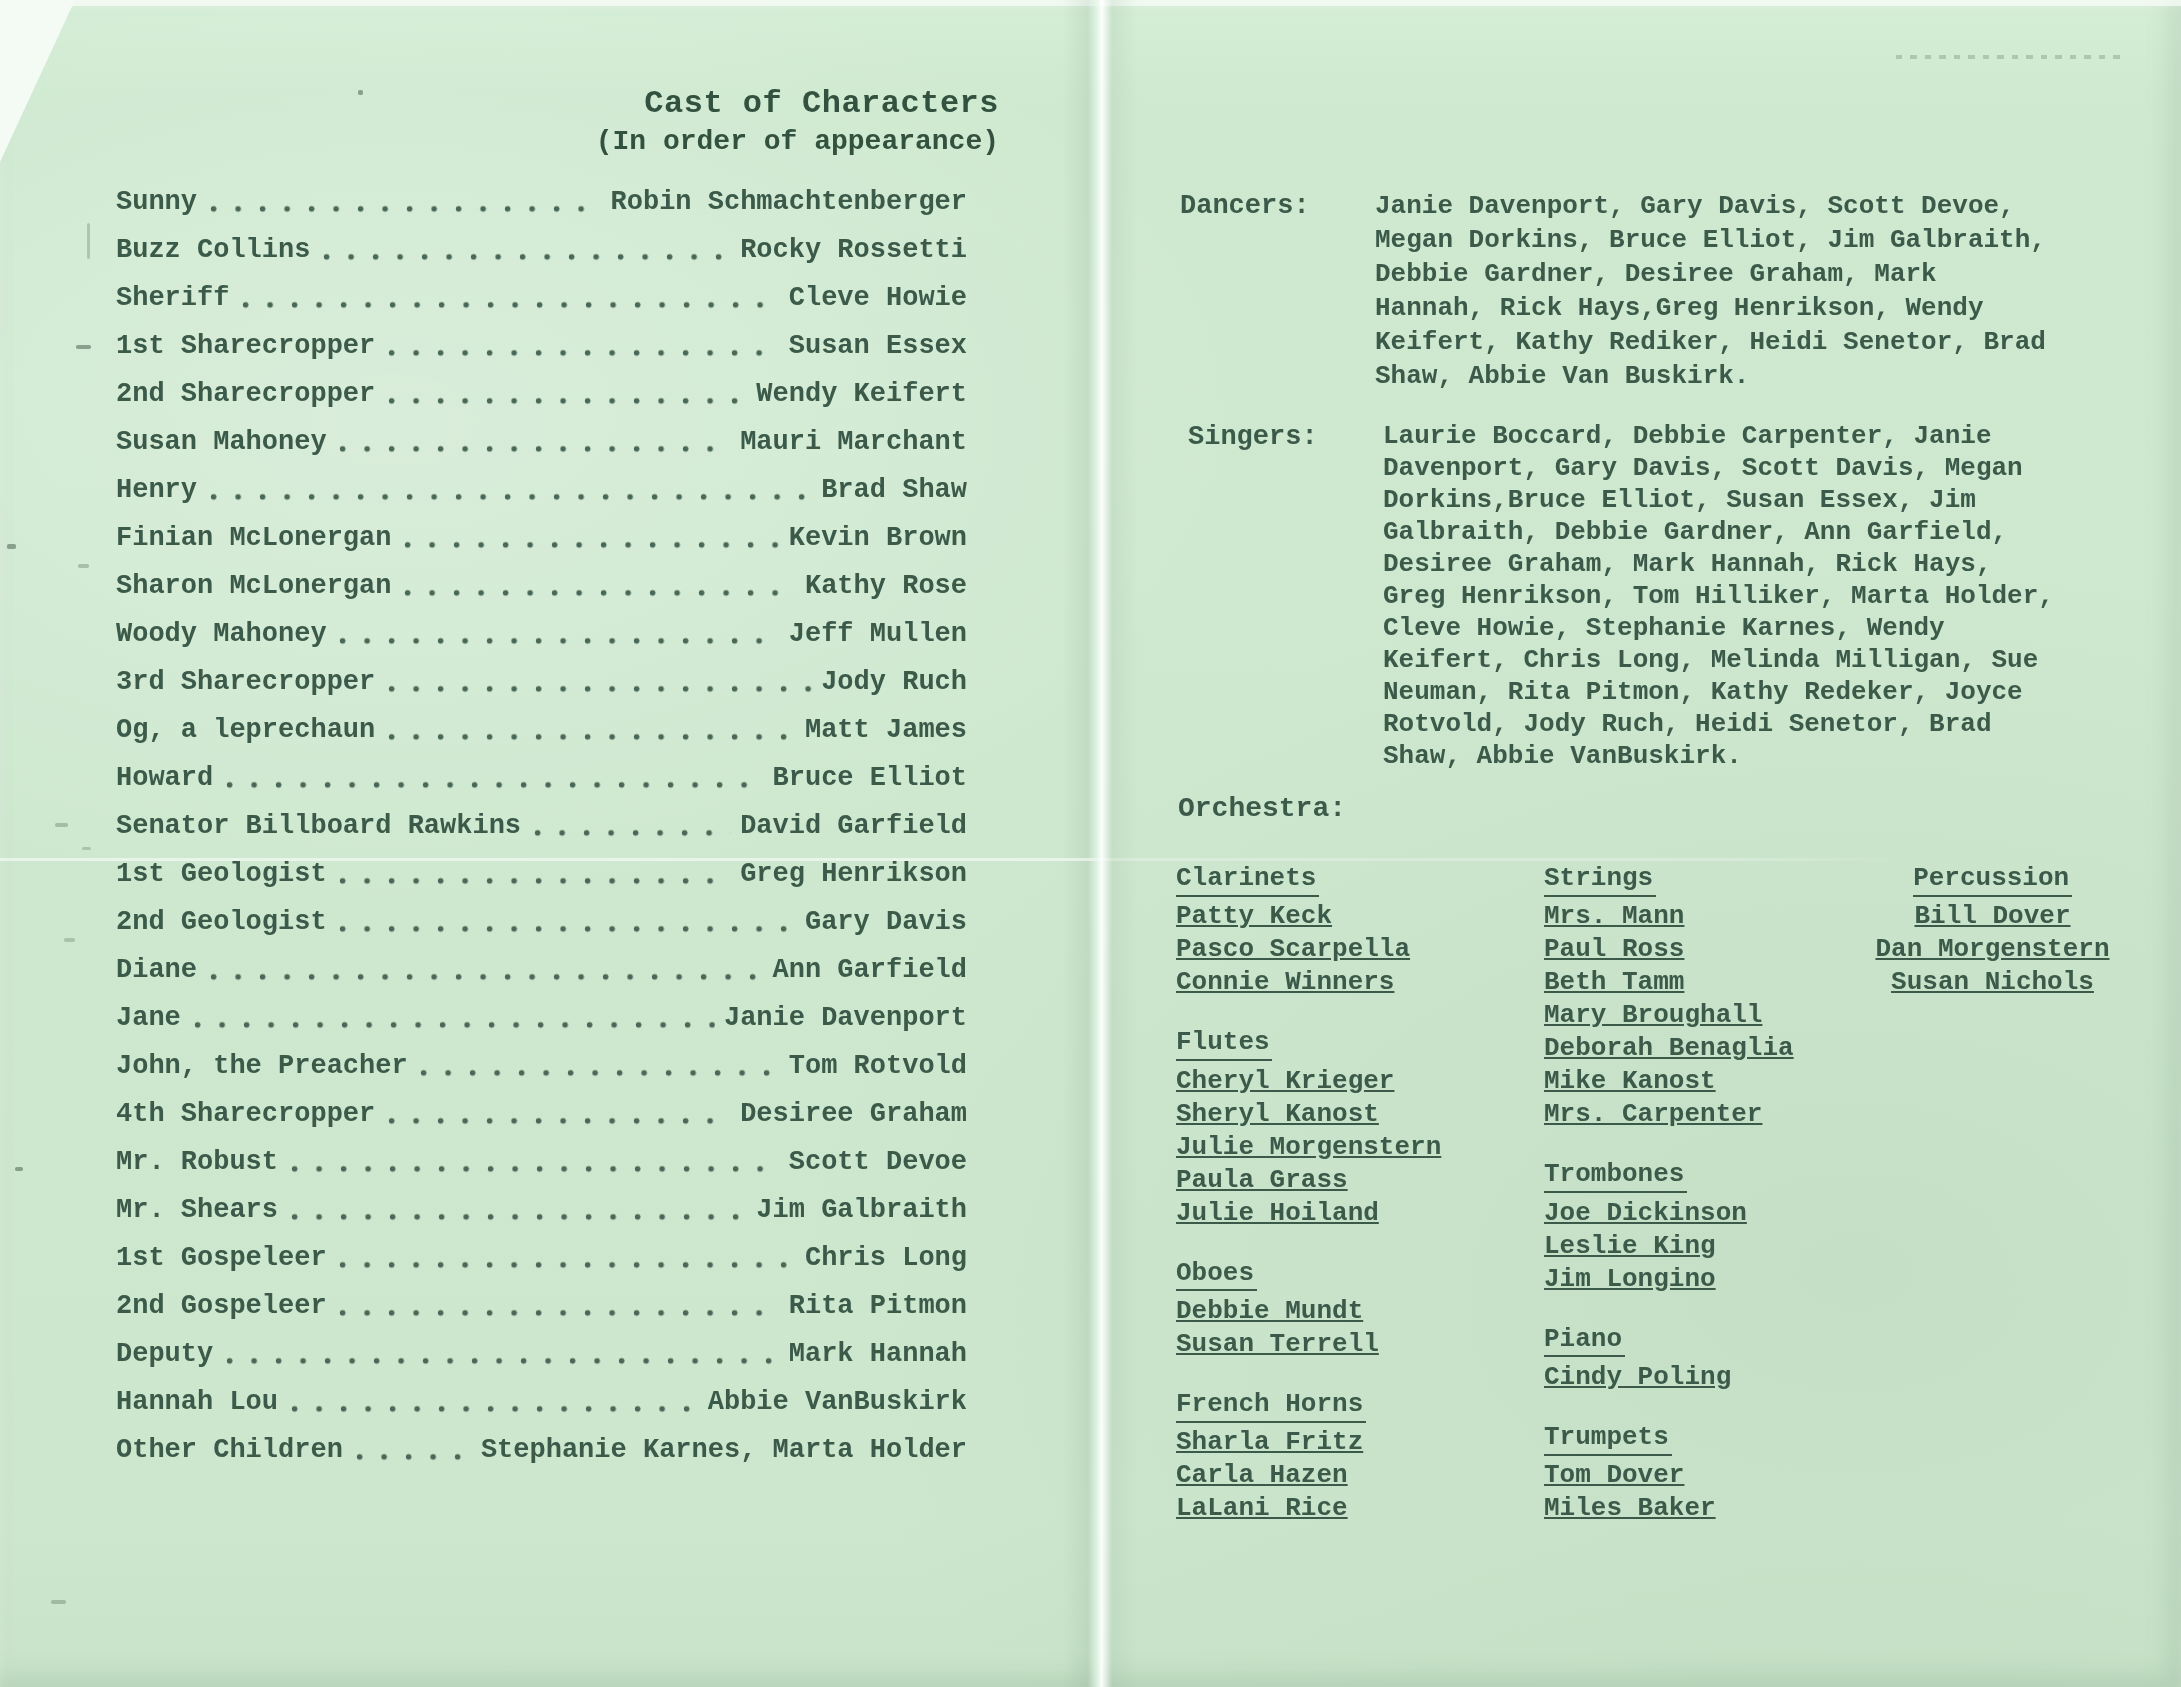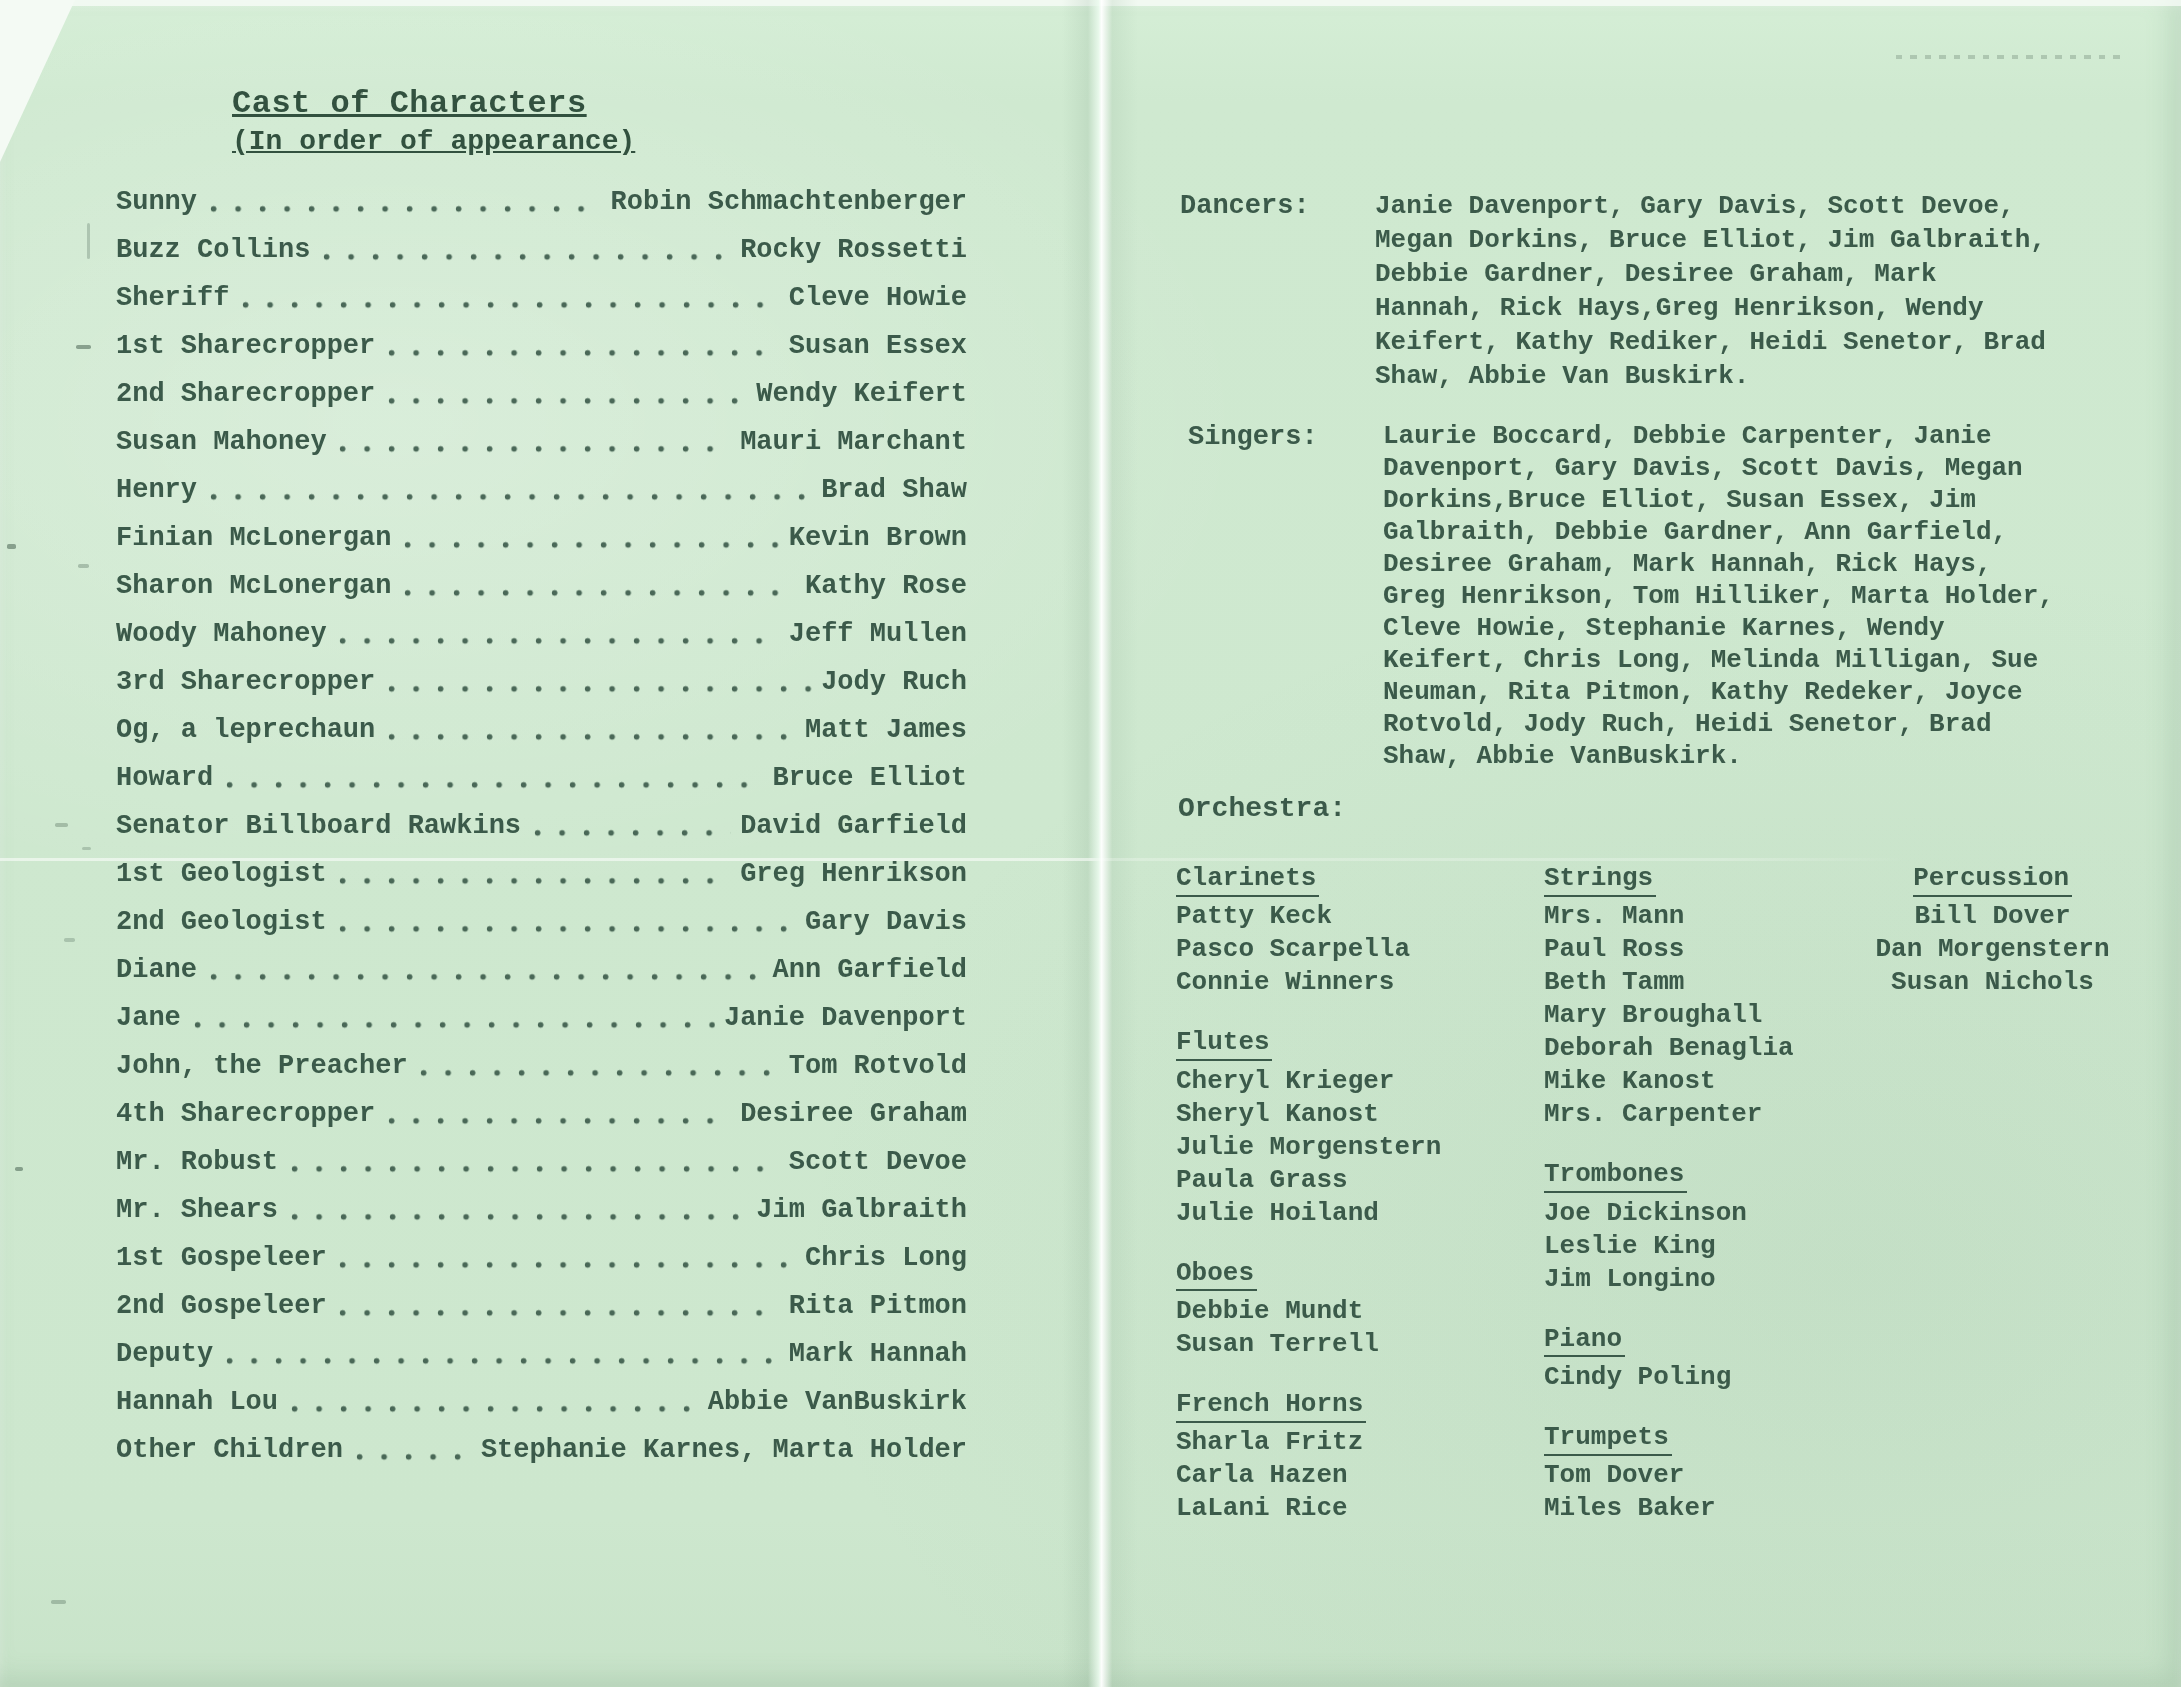--- a/index.html
+++ b/index.html
@@ -40,21 +40,21 @@
     position:absolute;top:0;left:0;width:100%;height:6.4px;
     background:rgba(248,252,248,0.75);
   }
   .speck{position:absolute;background:rgba(45,70,55,0.45);border-radius:1.8px;}
   .smudge{
     position:absolute;left:1896px;top:55px;width:229px;height:3.6px;
     background:repeating-linear-gradient(90deg, rgba(70,95,80,0.26) 0 6.4px, transparent 6.4px 14.5px);
   }
 
   
-  .cast-header{position:absolute;left:232px;top:84px;width:773px;text-align:left;color:var(--heading-ink);text-decoration:underline;}
+  .cast-header{position:absolute;left:226px;top:84px;width:773px;text-align:right;color:var(--heading-ink);}
   .title{font-size:32px;line-height:40px;letter-spacing:0.5px;}
   .subtitle{font-size:28px;line-height:36px;}
   .cast-list{position:absolute;left:116px;top:178px;width:851px;}
   .cast-row{height:48px;display:flex;align-items:center;font-size:27px;}
   .role,.actor{white-space:nowrap;}
   .leader{
     flex:1 1 auto;height:9px;margin:0 9px 0 12.7px;
     transform:translateY(6.4px);
     background-image:radial-gradient(circle at 3.6px 4.5px, rgba(59,90,74,0.9) 2.5px, transparent 3.2px);
     background-size:24.5px 9px;background-repeat:repeat-x;
@@ -72,21 +72,21 @@
   .orch-label{position:absolute;left:1178px;top:793px;font-size:28px;}
   .o-col{position:absolute;top:862px;font-size:26px;line-height:33px;}
   .o-col1{left:1176px;width:364px;}
   .o-col2{left:1544px;width:300px;}
   .o-col3{left:1815px;width:355px;text-align:center;}
   .o-section{margin-bottom:27px;}
   .o-head{
     display:inline-block;line-height:27px;
     border-bottom:2.7px solid currentColor;padding:0 2.7px 2.7px 0;margin:1.8px 0 3.6px;
   }
-  .o-members{white-space:pre-line;}
+  .o-members{white-space:pre-line;text-decoration:underline;}
 </style>
 </head>
 <body>
 
 <div class="scan">
 
   <div class="top-strip"></div>
   <div class="corner-white"></div>
   <div class="fold"></div>
   <div class="hcrease"></div>

